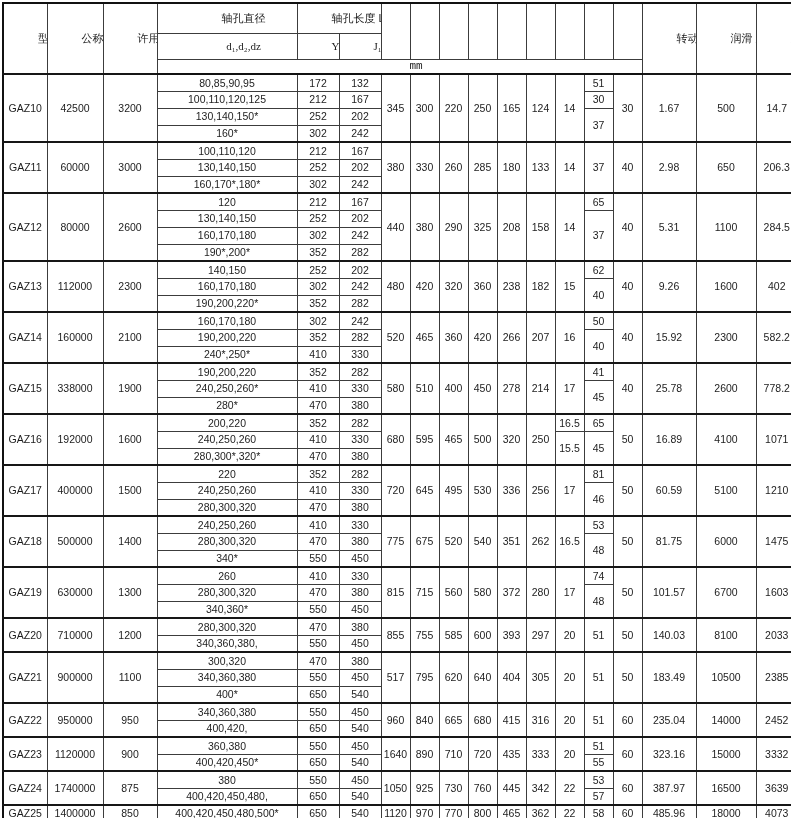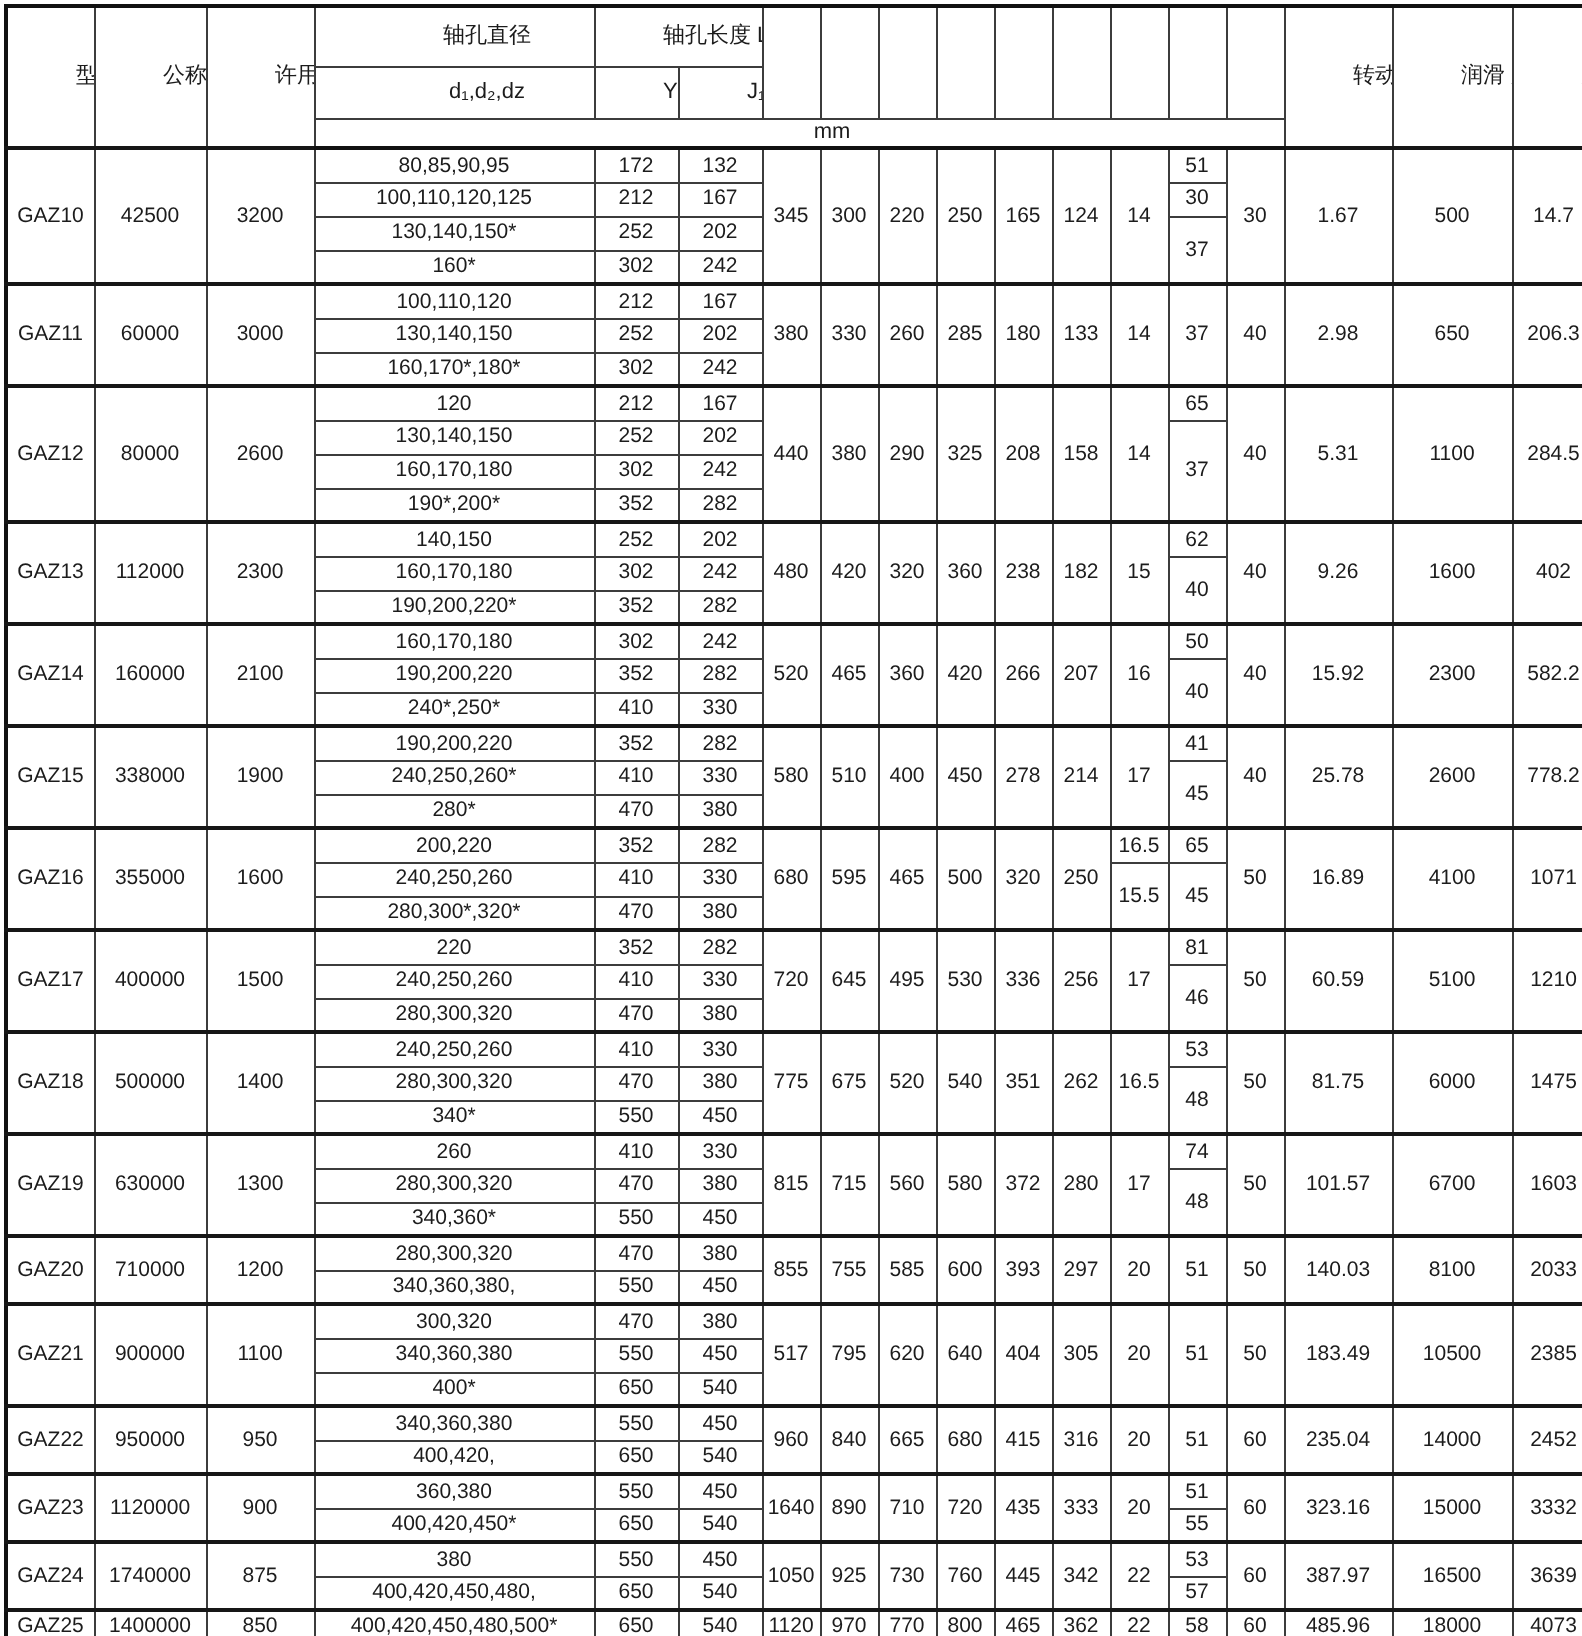--- a/index.html
+++ b/index.html
@@ -26,22 +26,22 @@
     line-height: 1.15;
     white-space: nowrap;
   }
   table.spec th {
     font-weight: normal;
     font-size: 11px;
     padding-left: 34px;
   }
   .multiline { white-space: pre-line; }
   thead tr.h1 th { height: 30px; }
-  thead tr.h2 th { height: 26px; }
-  thead tr.h3 th { height: 15px; }
+  thead tr.h2 th { height: 26px; font-family: Liberation Serif, serif; }
+  thead tr.h3 th { height: 15px; font-family: Liberation Mono, monospace; }
   thead tr.h3 th { border-bottom: 2px solid #111; }
   tbody td { height: 17px; }
   tbody tr.block-start > td { border-top: 2px solid #161616; }
   td.italic { }
 </style>
 </head>
 <body>
 
 <div class="page">
   <table class="spec">
@@ -296,21 +296,21 @@
           <td>330</td>
           <td rowspan="2">45</td>
         </tr>
         <tr>
           <td>280*</td>
           <td>470</td>
           <td>380</td>
         </tr>
         <tr class="block-start">
           <td rowspan="3">GAZ16</td>
-          <td rowspan="3">355000</td>
+          <td rowspan="3">192000</td>
           <td rowspan="3">1600</td>
           <td>200,220</td>
           <td>352</td>
           <td>282</td>
           <td rowspan="3">680</td>
           <td rowspan="3">595</td>
           <td rowspan="3">465</td>
           <td rowspan="3">500</td>
           <td rowspan="3">320</td>
           <td rowspan="3">250</td>

